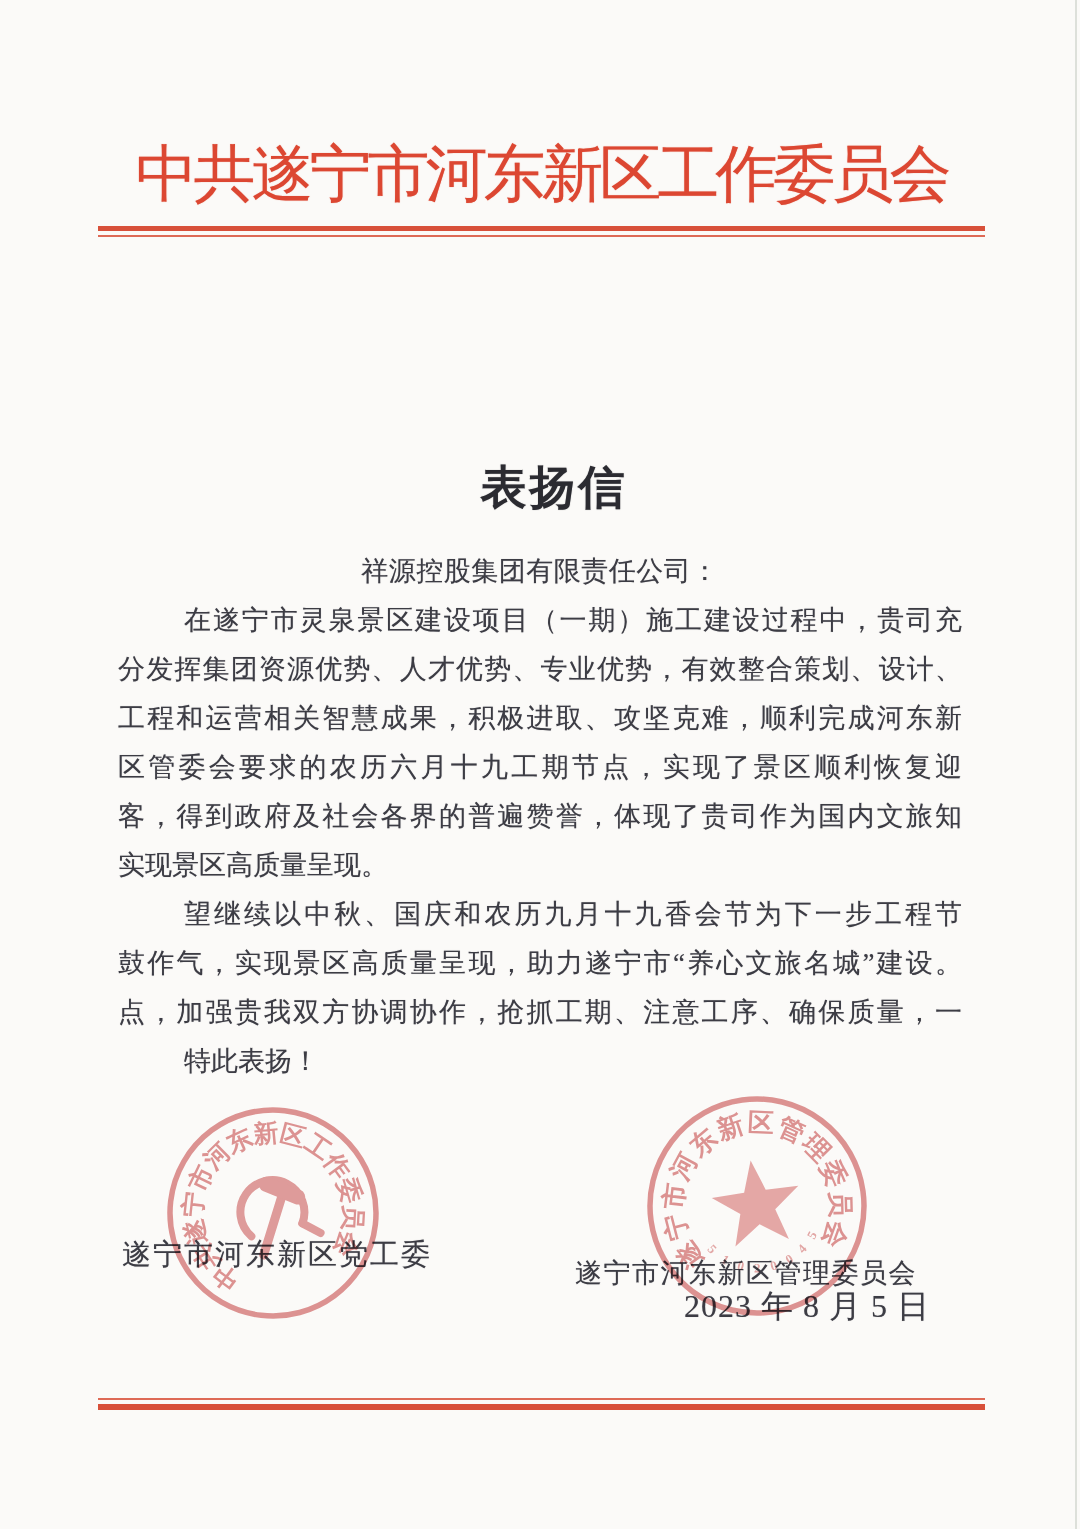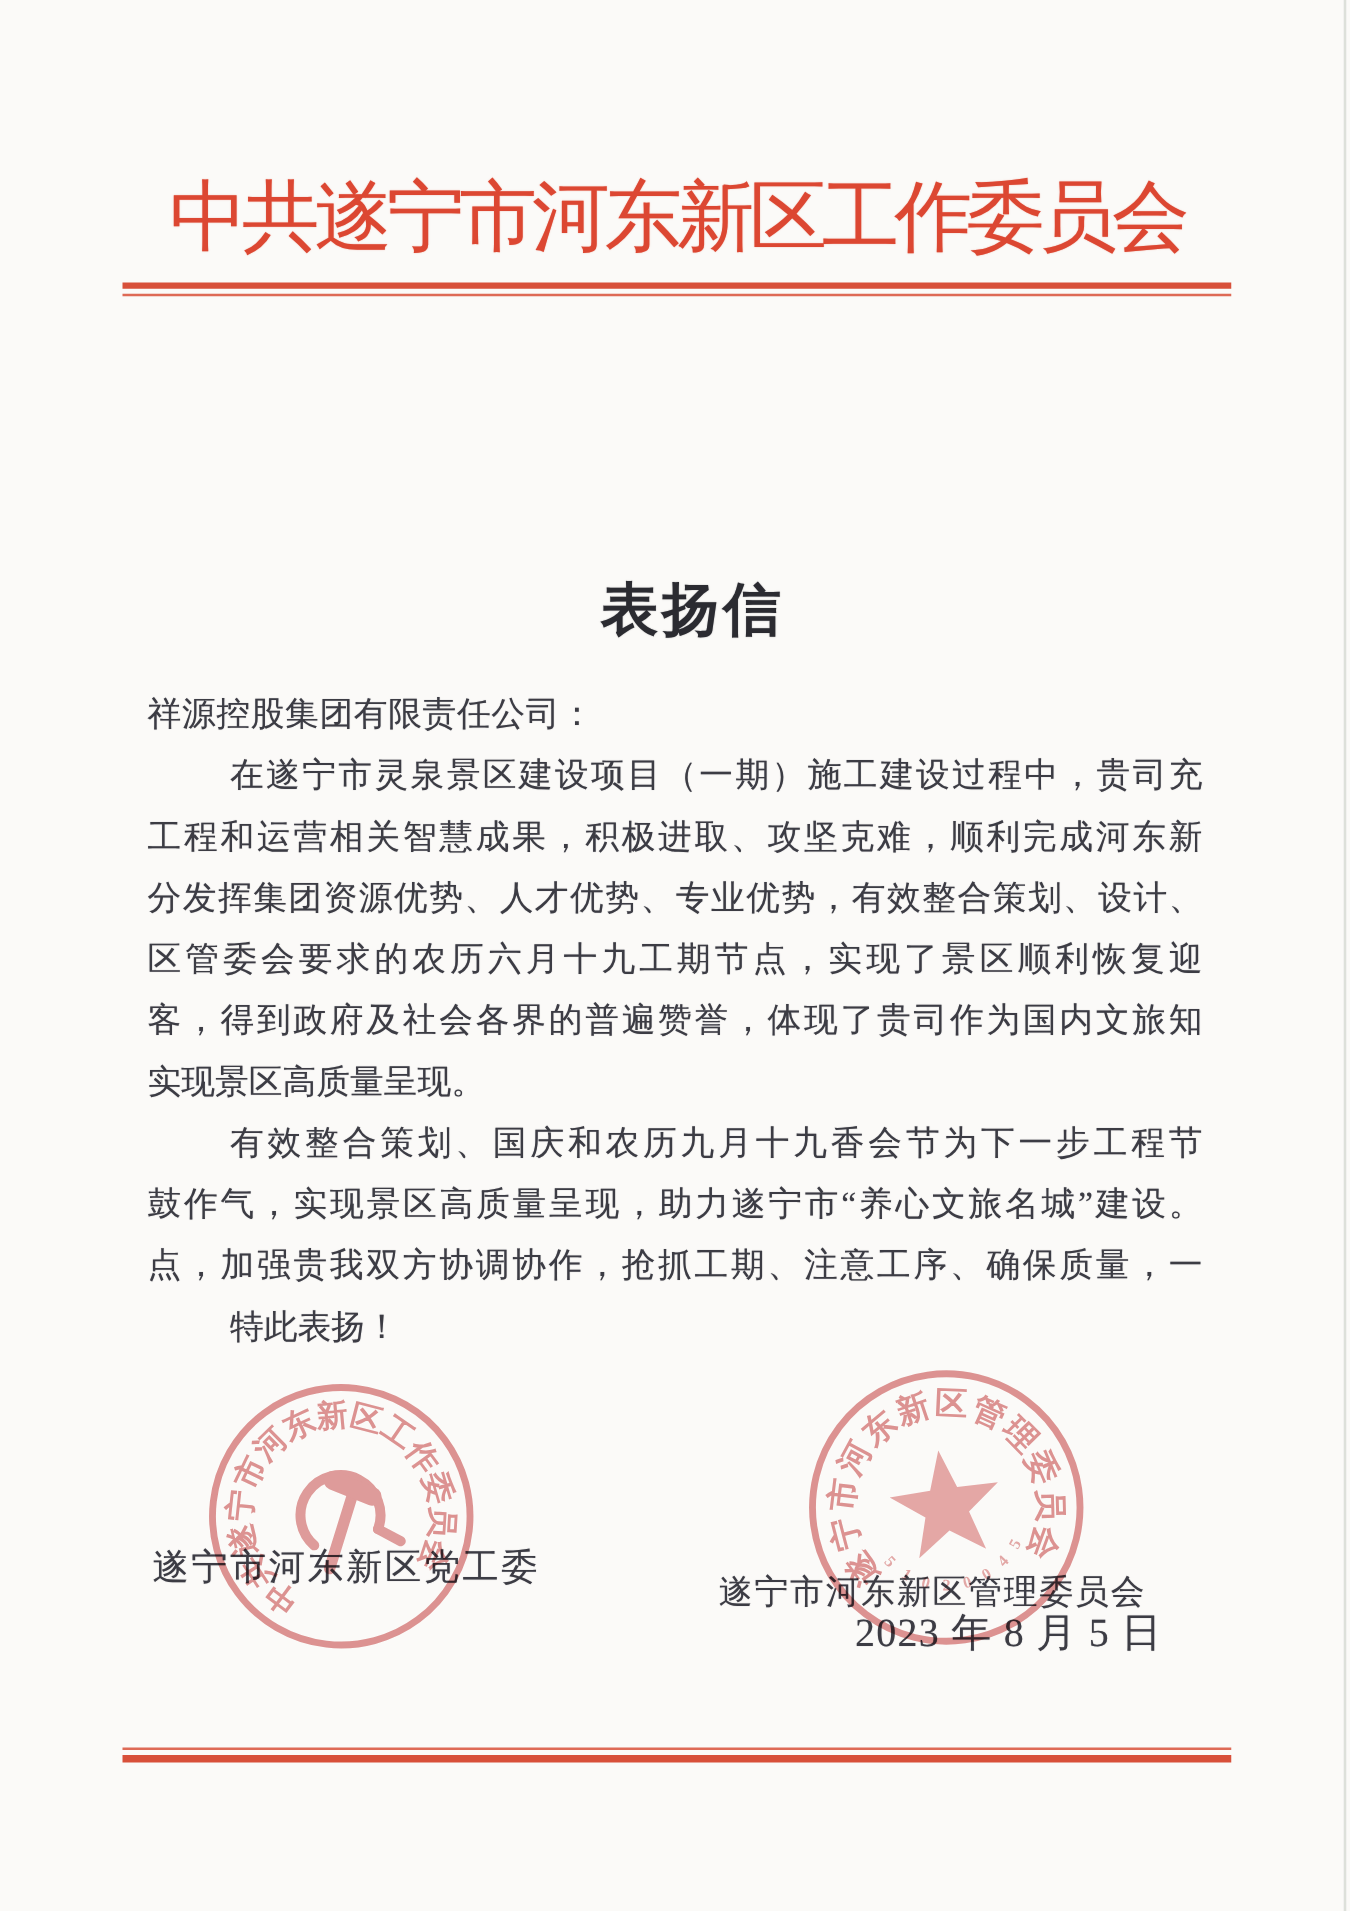--- a/index.html
+++ b/index.html
@@ -36,21 +36,21 @@
     padding-left:28px;box-sizing:border-box;
     font-size:46px;font-weight:700;letter-spacing:3px;
     color:#2b2b31;
     text-shadow:0 0 1px rgba(40,40,48,.5);
     margin-top:48px;
   }
   
   .bodytext{color:#3c3c44;text-shadow:0 0 .8px rgba(60,60,72,.45);}
   .salutation{
     position:absolute;left:118px;top:547px;width:844px;height:49px;
-    line-height:49px;font-size:27px;letter-spacing:.5px;
+    line-height:49px;font-size:27px;letter-spacing:.5px;text-align:center;
   }
   .bodylines{position:absolute;left:118px;top:596px;width:844px;}
   .bline{
     height:49px;line-height:49px;font-size:27px;
     white-space:nowrap;
   }
   .jline{
     white-space:normal;
     text-align:justify;text-align-last:justify;
     text-justify:inter-character;
@@ -94,26 +94,26 @@
   <div class="letterhead">中共遂宁市河东新区工作委员会</div>
   <div class="rule rule-thick-top"></div>
   <div class="rule rule-thin-top"></div>
 
   <div class="doc-title">表扬信</div>
 
   <div class="salutation bodytext">祥源控股集团有限责任公司：</div>
 
   <div class="bodylines bodytext">
     <div class="bline jline indent">在遂宁市灵泉景区建设项目（一期）施工建设过程中，贵司充</div>
+    <div class="bline jline">分发挥集团资源优势、人才优势、专业优势，有效整合策划、设计、</div>
     <div class="bline jline">工程和运营相关智慧成果，积极进取、攻坚克难，顺利完成河东新</div>
-    <div class="bline jline">分发挥集团资源优势、人才优势、专业优势，有效整合策划、设计、</div>
     <div class="bline jline">区管委会要求的农历六月十九工期节点，实现了景区顺利恢复迎</div>
     <div class="bline jline">客，得到政府及社会各界的普遍赞誉，体现了贵司作为国内文旅知</div>
     <div class="bline">实现景区高质量呈现。</div>
-    <div class="bline jline indent">有效整合策划、国庆和农历九月十九香会节为下一步工程节</div>
+    <div class="bline jline indent">望继续以中秋、国庆和农历九月十九香会节为下一步工程节</div>
     <div class="bline jline">鼓作气，实现景区高质量呈现，助力遂宁市“养心文旅名城”建设。</div>
     <div class="bline jline">点，加强贵我双方协调协作，抢抓工期、注意工序、确保质量，一</div>
     <div class="bline indent">特此表扬！</div>
   </div>
 
   <div class="sig-left bodytext">遂宁市河东新区党工委</div>
   <div class="sig-right bodytext">遂宁市河东新区管理委员会</div>
   <div class="date-line bodytext">2023 年 8 月 5 日</div>
 
   <svg class="stamp stamp-left" width="240" height="240" viewBox="-120 -120 240 240">

